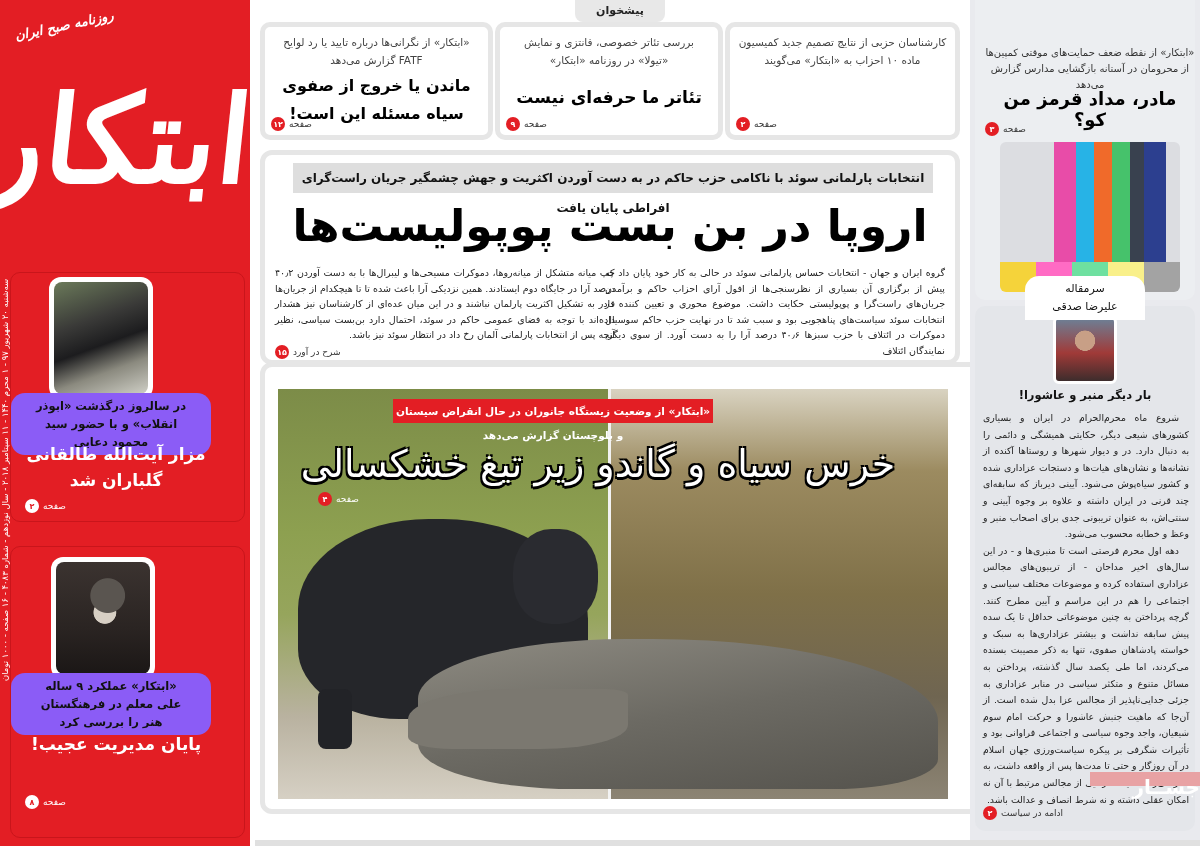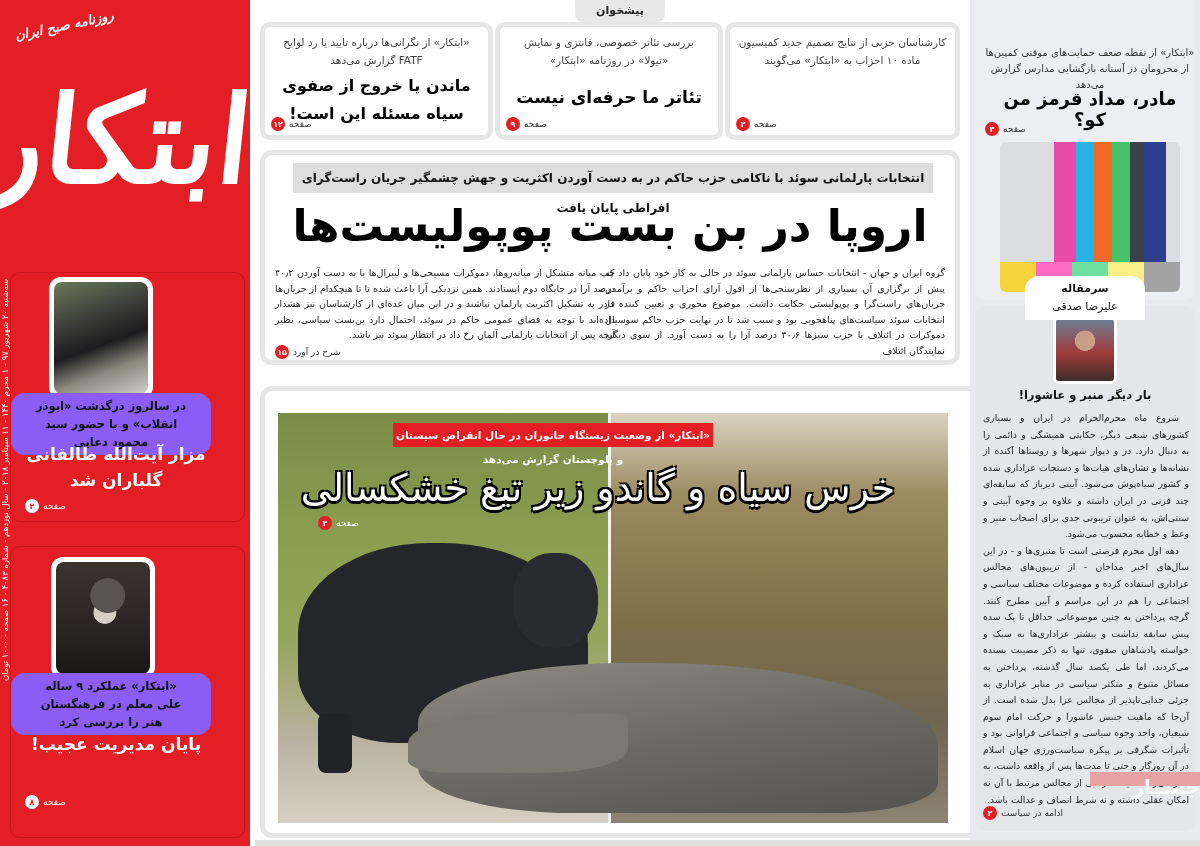--- a/index.html
+++ b/index.html
@@ -82,21 +82,21 @@
   .lead-title {
     position: absolute; left: 0; right: 0; top: 38px; text-align: center;
     font-size: 44px; font-weight: 900; line-height: 66px; color: #000; letter-spacing: -1px;
   }
   .lead-col {
     position: absolute; top: 110px; font-size: 9.5px; line-height: 15.5px; text-align: justify; color: #222;
   }
 
   
   .feature-box {
-    position: absolute; left: 260px; top: 386px; width: 764px; height: 452px;
+    position: absolute; left: 260px; top: 362px; width: 764px; height: 452px;
     border: 5px solid #e6e6e6; border-radius: 12px; background: #fff; overflow: hidden;
   }
   .feature-photo {
     position: absolute; left: 13px; top: 22px; width: 670px; height: 410px; overflow: hidden;
   }
   .photo-left {
     position: absolute; left: 0; top: 0; width: 330px; height: 410px;
     background: linear-gradient(180deg,#7c8c48 0%, #8da050 35%, #96a55c 55%, #b9b2a0 80%, #d6d0c4 100%);
   }
   .photo-right {
@@ -280,20 +280,20 @@
       <p>شروع ماه محرم‌الحرام در ایران و بسیاری کشورهای شیعی دیگر، حکایتی همیشگی و دائمی را به دنبال دارد. در و دیوار شهرها و روستاها آکنده از نشانه‌ها و نشان‌های هیات‌ها و دستجات عزاداری شده و کشور سیاه‌پوش می‌شود. آیینی دیرباز که سابقه‌ای چند قرنی در ایران داشته و علاوه بر وجوه آیینی و سنتی‌اش، به عنوان تریبونی جدی برای اصحاب منبر و وعظ و خطابه محسوب می‌شود.</p>
       <p>دهه اول محرم فرصتی است تا منبری‌ها و - در این سال‌های اخیر مداحان - از تریبون‌های مجالس عزاداری استفاده کرده و موضوعات مختلف سیاسی و اجتماعی را هم در این مراسم و آیین مطرح کنند. گرچه پرداختن به چنین موضوعاتی حداقل تا یک سده پیش سابقه نداشت و بیشتر عزاداری‌ها به سبک و خواسته پادشاهان صفوی، تنها به ذکر مصیبت بسنده می‌کردند، اما طی یکصد سال گذشته، پرداختن به مسائل متنوع و متکثر سیاسی در منابر عزاداری به جزئی جدایی‌ناپذیر از مجالس عزا بدل شده است. از آن‌جا که ماهیت جنبش عاشورا و حرکت امام سوم شیعیان، واجد وجوه سیاسی و اجتماعی فراوانی بود و تأثیرات شگرفی بر پیکره سیاست‌ورزی جهان اسلام در آن روزگار و حتی تا مدت‌ها پس از واقعه داشت، به نظر می‌رسد سیاست‌زدایی از مجالس مرتبط با آن نه امکان عقلی داشته و نه شرط انصاف و عدالت باشد.</p>
     </div>
     <div class="page-ref on-white" style="left:8px;top:500px;">
       <span>ادامه در سیاست</span>
       <span class="page-badge">۲</span>
     </div>
   </div>
 
   <div class="editorial-tab">
-    <div style="font-weight:bold;">سرمقاله</div>
+    <div style="font-weight:normal;">سرمقاله</div>
     <div>علیرضا صدقی</div>
   </div>
 
   <div class="jesar-tag">جســار</div>
 </div>
 
 <div class="bottom-rule"></div>
 
 </body></html>

